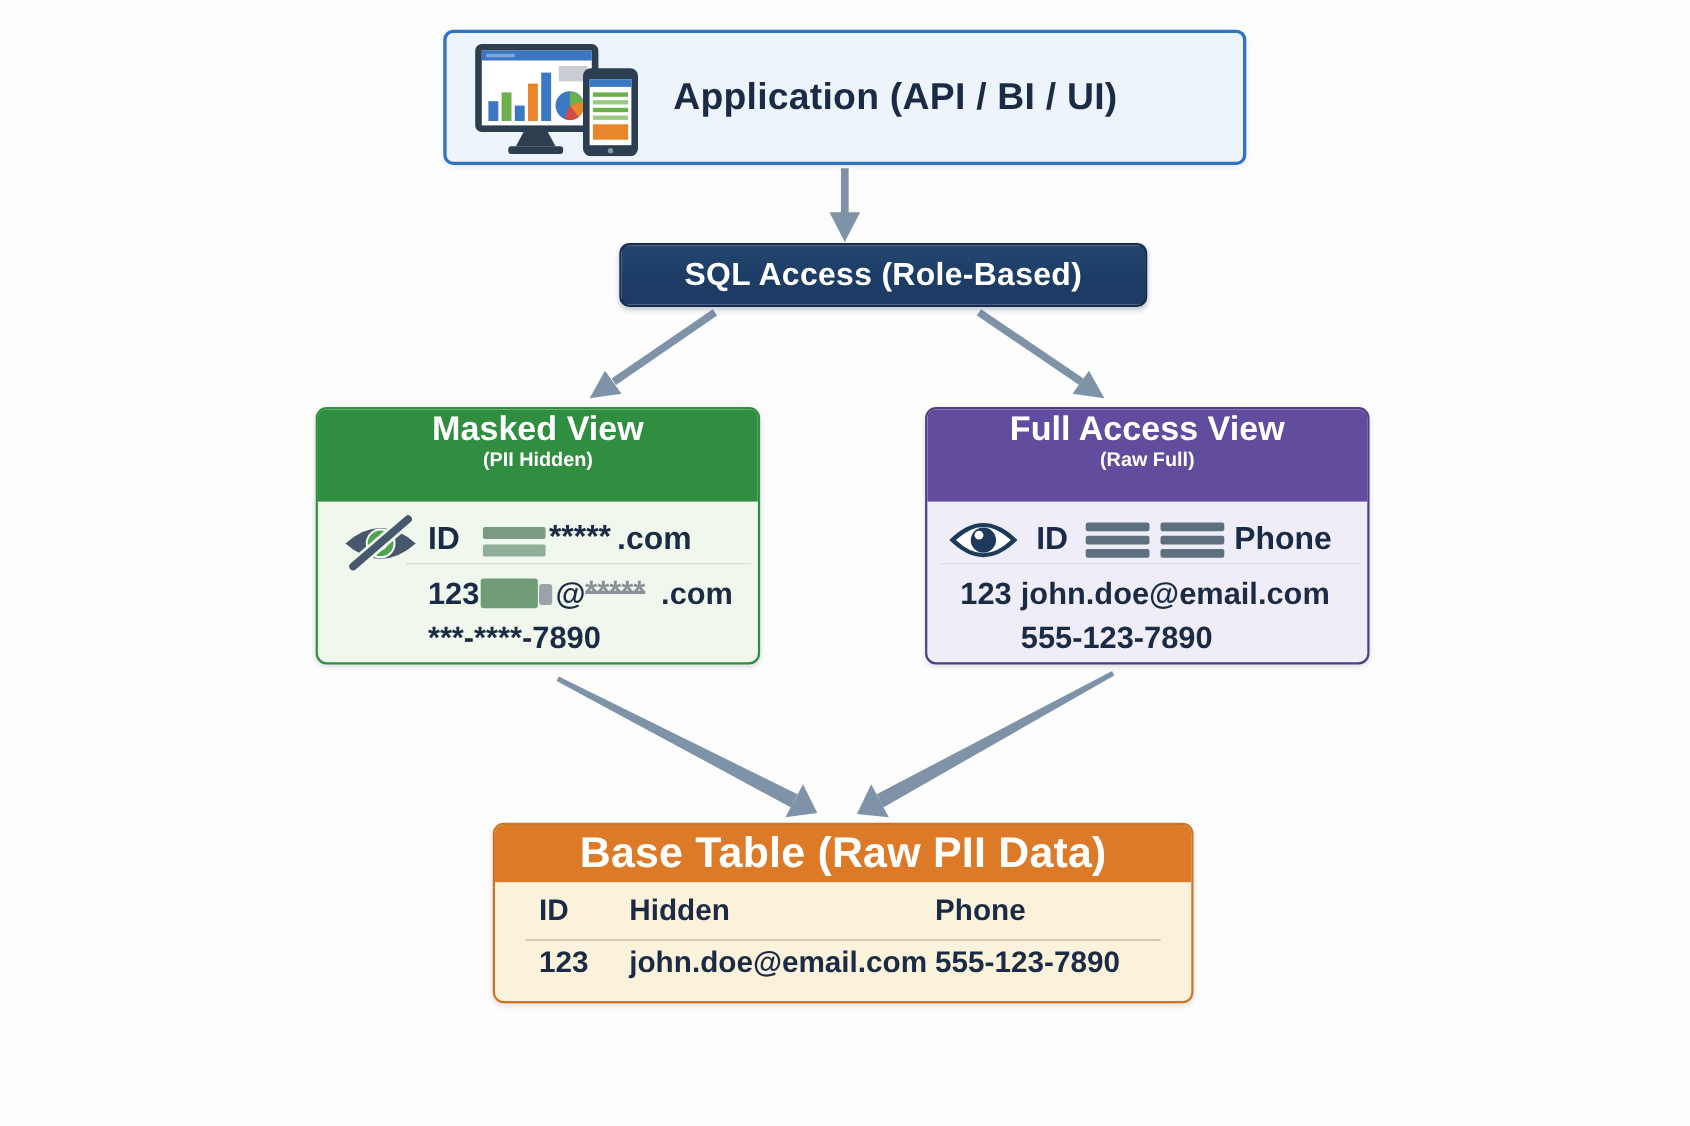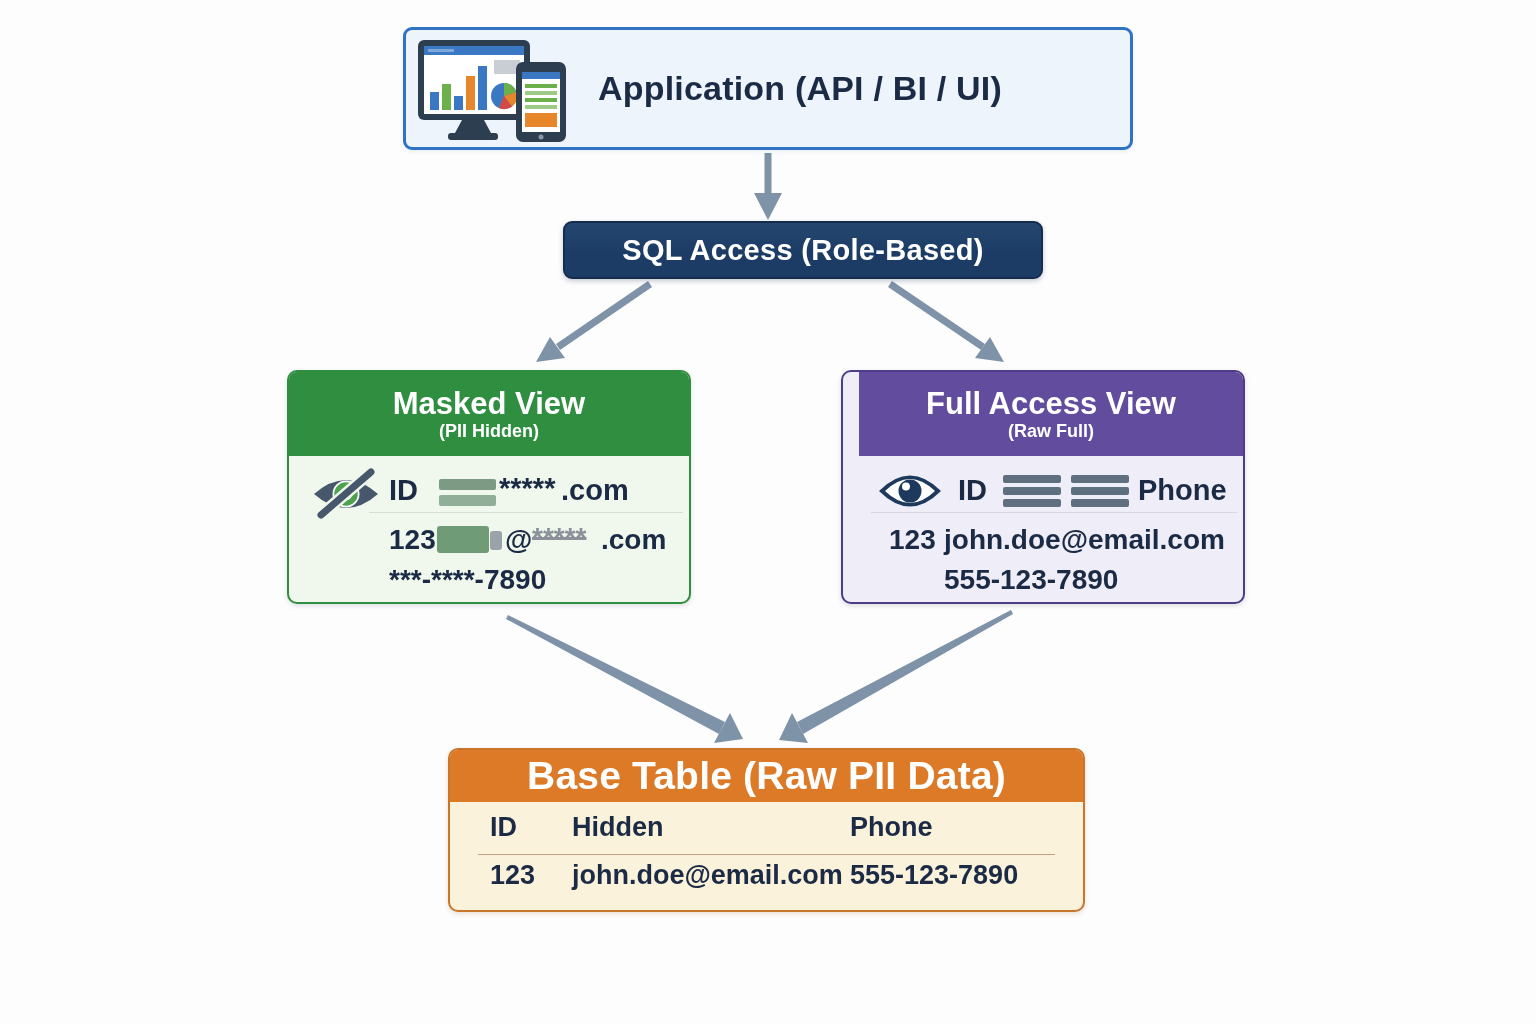--- a/index.html
+++ b/index.html
@@ -25,21 +25,21 @@
   
   .app-box {
     position: absolute;
     left: 403px; top: 27px;
     width: 730px; height: 123px;
     background: var(--app-bg, #EDF4FC);
     border: 3px solid var(--app-border, #2E73C4);
     border-radius: 9px;
     display: flex;
     align-items: center;
-    padding-left: 10px;
+    padding-left: 24px;
     gap: 30px;
     box-shadow: 0 2px 4px rgba(30,58,102,0.08);
   }
   .app-label {
     color: var(--text-dark, #1C2B45);
     font-size: 34px;
     font-weight: 600;
     letter-spacing: 0.2px;
   }
 
@@ -66,28 +66,28 @@
   
   .view-card {
     position: absolute;
     top: 370px;
     width: 404px; height: 234px;
     border-radius: 10px;
     overflow: hidden;
     box-shadow: 0 2px 5px rgba(40,50,60,0.15);
   }
   .masked-card { left: 287px; border: 2px solid var(--masked-border, #2F8E40); background: var(--masked-body, #F0F7EC); }
-  .full-card   { left: 841px; border: 2px solid var(--full-border, #4F3D87);  background: var(--full-body, #EFEDF7); padding-left: 16px; }
+  .full-card   { left: 841px; border: 2px solid var(--full-border, #4F3D87);  background: var(--full-body, #EFEDF7); }
 
   .view-header {
     height: 84px;
     display: flex;
     flex-direction: column;
     align-items: center;
-    justify-content: center;
+    justify-content: flex-start;
     color: #ffffff;
   }
   .masked-card .view-header { background: var(--masked-header, #2F8E40); }
   .full-card   .view-header { background: var(--full-header, #614C9D); }
   .view-title    { font-size: 31px; font-weight: 700; line-height: 1.15; }
   .view-subtitle { font-size: 18px; font-weight: 700; line-height: 1.15; }
 
   .view-body { position: relative; height: 148px; color: var(--text-dark, #1C2B45); }
 
   .schema-row { position: absolute; top: 10px; left: 0; right: 0; height: 54px; }

